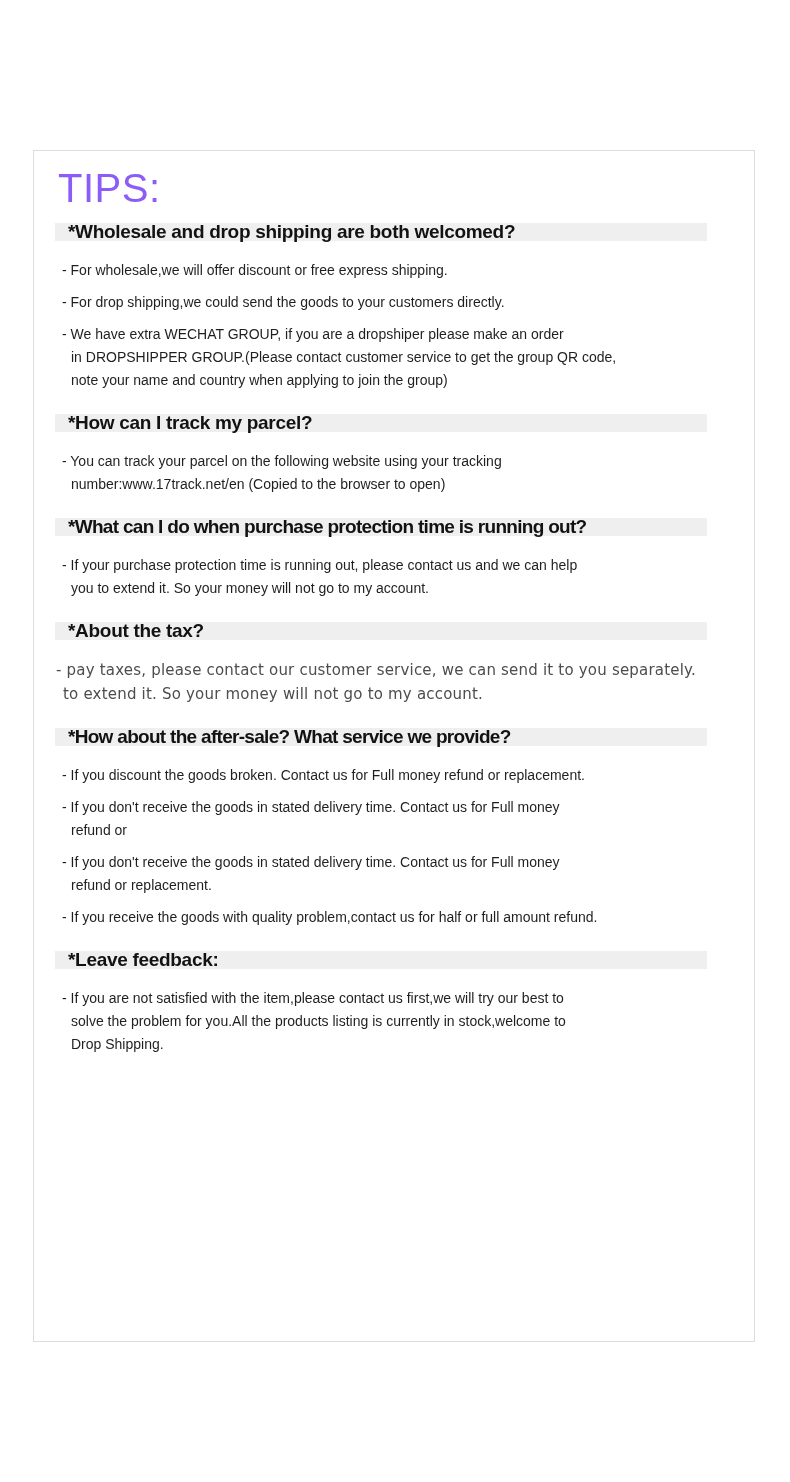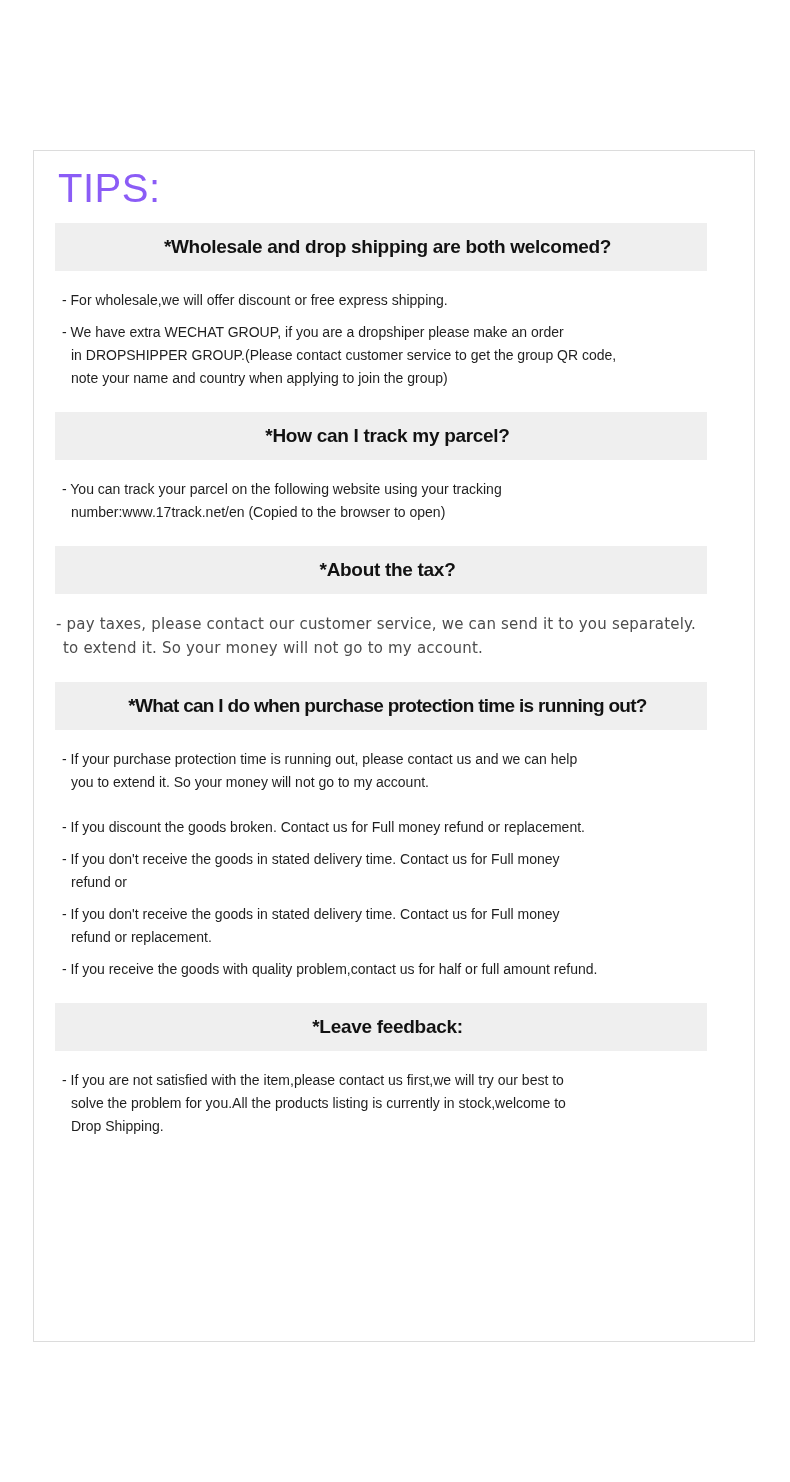--- a/index.html
+++ b/index.html
@@ -26,27 +26,26 @@
     margin: 14px 0 12px 24px;
     font-size: 40px;
     font-weight: 400;
     line-height: 1.15;
     letter-spacing: 0.5px;
     color: #8b5cf6;
   }
   .tip-section { margin-bottom: 22px; }
   .bar {
     margin: 0 47px 0 21px;
-    height: 48px;
+    height: 18px;
     background: #efefef;
     display: flex;
     align-items: center;
     padding-left: 13px;
     box-sizing: border-box;
-    justify-content: center;
   }
   .bar-label {
     font-size: 19px;
     font-weight: bold;
     letter-spacing: -0.3px;
     color: #121212;
   }
   .bar--tight .bar-label { letter-spacing: -0.7px; }
   .bullets { margin-top: 18px; }
   .bullet {
@@ -76,57 +75,61 @@
 <div class="tips-card">
 
   <h1 class="tips-title">TIPS:</h1>
 
   <section class="tip-section">
     <div class="bar">
       <span class="bar-label">*Wholesale and drop shipping are both welcomed?</span>
     </div>
     <div class="bullets">
       <p class="bullet">- For wholesale,we will offer discount or free express shipping.</p>
+      <p class="bullet">- For drop shipping,we could send the goods to your customers directly.</p>
       <p class="bullet">- We have extra WECHAT GROUP, if you are a dropshiper please make an order
 in DROPSHIPPER GROUP.(Please contact customer service to get the group QR code,
 note your name and country when applying to join the group)</p>
     </div>
   </section>
 
   <section class="tip-section">
     <div class="bar">
       <span class="bar-label">*How can I track my parcel?</span>
     </div>
     <div class="bullets">
       <p class="bullet">- You can track your parcel on the following website using your tracking
 number:www.17track.net/en (Copied to the browser to open)</p>
     </div>
   </section>
 
   <section class="tip-section">
+    <div class="bar bar--tight">
+      <span class="bar-label">*What can I do when purchase protection time is running out?</span>
+    </div>
+    <div class="bullets">
+      <p class="bullet">- If your purchase protection time is running out, please contact us and we can help
+you to extend it. So your money will not go to my account.</p>
+    </div>
+  </section>
+
+  <section class="tip-section">
     <div class="bar">
       <span class="bar-label">*About the tax?</span>
     </div>
     <div class="bullets">
       <p class="bullet bullet--alt">- pay taxes, please contact our customer service, we can send it to you separately.
 to extend it. So your money will not go to my account.</p>
     </div>
   </section>
 
   <section class="tip-section">
     <div class="bar bar--tight">
-      <span class="bar-label">*What can I do when purchase protection time is running out?</span>
+      <span class="bar-label">*How about the after-sale? What service we provide?</span>
     </div>
-    <div class="bullets">
-      <p class="bullet">- If your purchase protection time is running out, please contact us and we can help
-you to extend it. So your money will not go to my account.</p>
-    </div>
-  </section>
-
-  <section class="tip-section">
     <div class="bullets">
       <p class="bullet">- If you discount the goods broken. Contact us for Full money refund or replacement.</p>
       <p class="bullet">- If you don't receive the goods in stated delivery time. Contact us for Full money
 refund or</p>
       <p class="bullet">- If you don't receive the goods in stated delivery time. Contact us for Full money
 refund or replacement.</p>
       <p class="bullet">- If you receive the goods with quality problem,contact us for half or full amount refund.</p>
     </div>
   </section>
 

